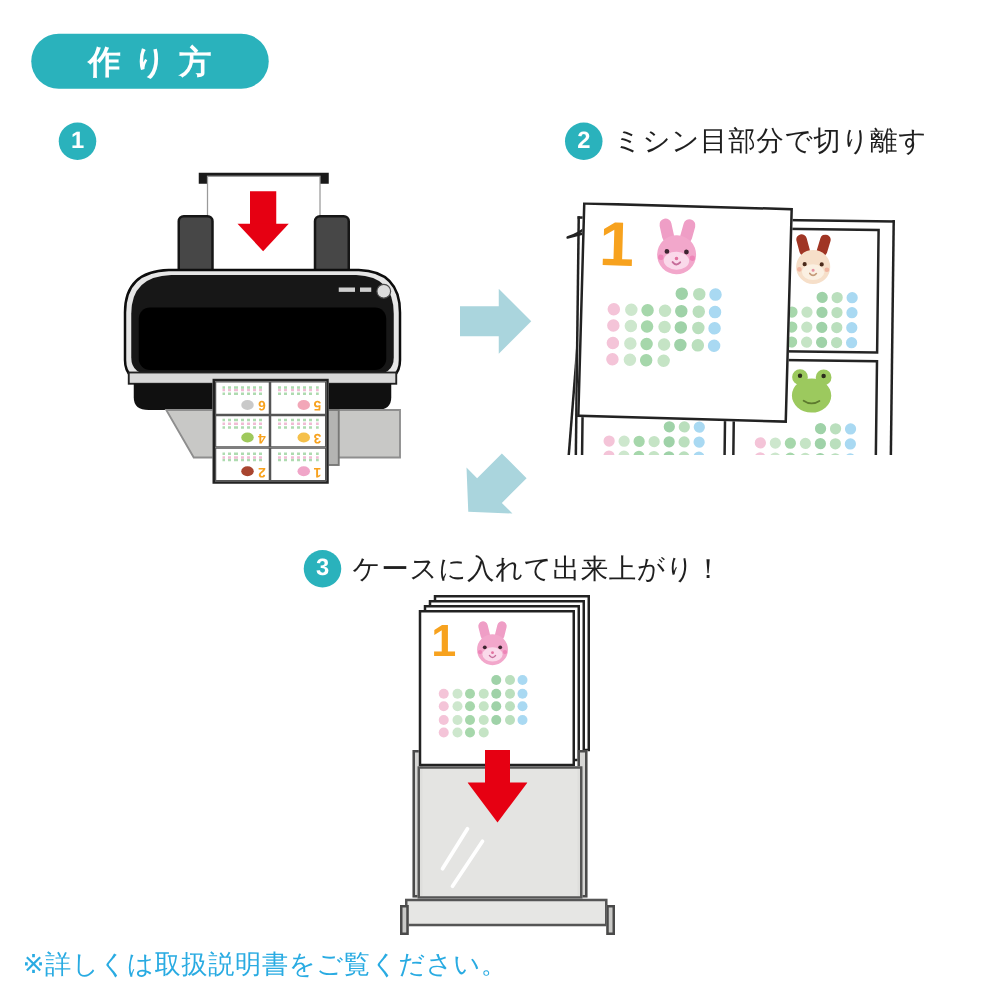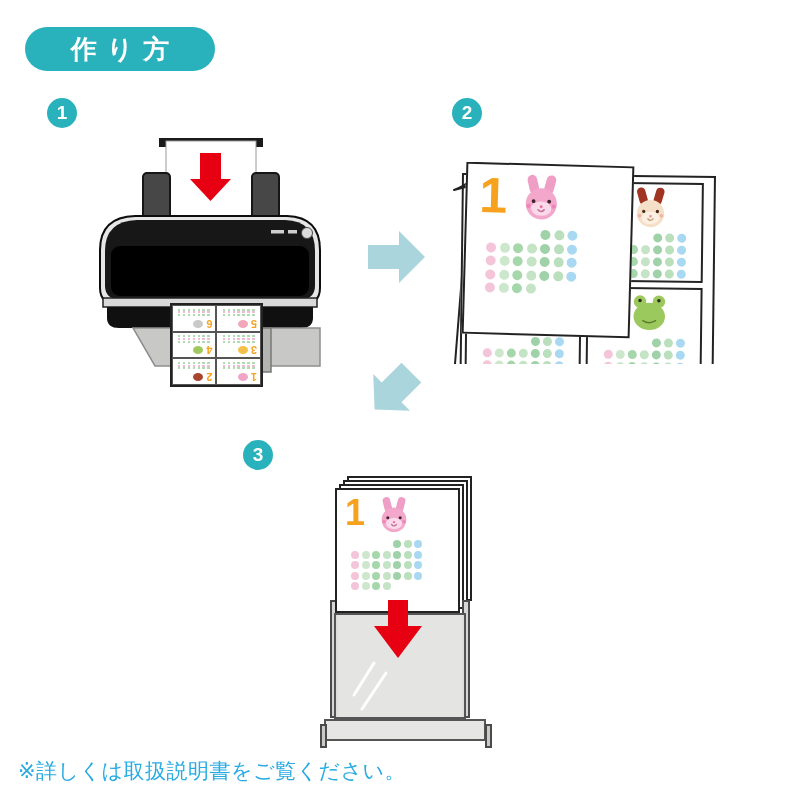--- a/index.html
+++ b/index.html
@@ -158,23 +158,25 @@
 
 <div class="abs title-pill">
   <span>作り方</span>
 </div>
 
 <div class="abs step-head" id="step1-head">
   <span class="badge">1</span>
 </div>
 <div class="abs step-head" id="step2-head">
   <span class="badge">2</span>
+  <span class="step-label">ミシン目部分で切り離す</span>
 </div>
 <div class="abs step-head" id="step3-head">
   <span class="badge">3</span>
+  <span class="step-label">ケースに入れて出来上がり！</span>
 </div>
 
 <div class="abs" id="printer">
   <svg width="230" height="258" viewBox="0 0 230 258">
 
     <rect x="64" y="0" width="104" height="9" fill="#1a1a1a"></rect>
 
     <rect x="71" y="3" width="90" height="140" fill="#ffffff" stroke="#9a9a9a" stroke-width="1"></rect>
 
     <g fill="#e60012">

